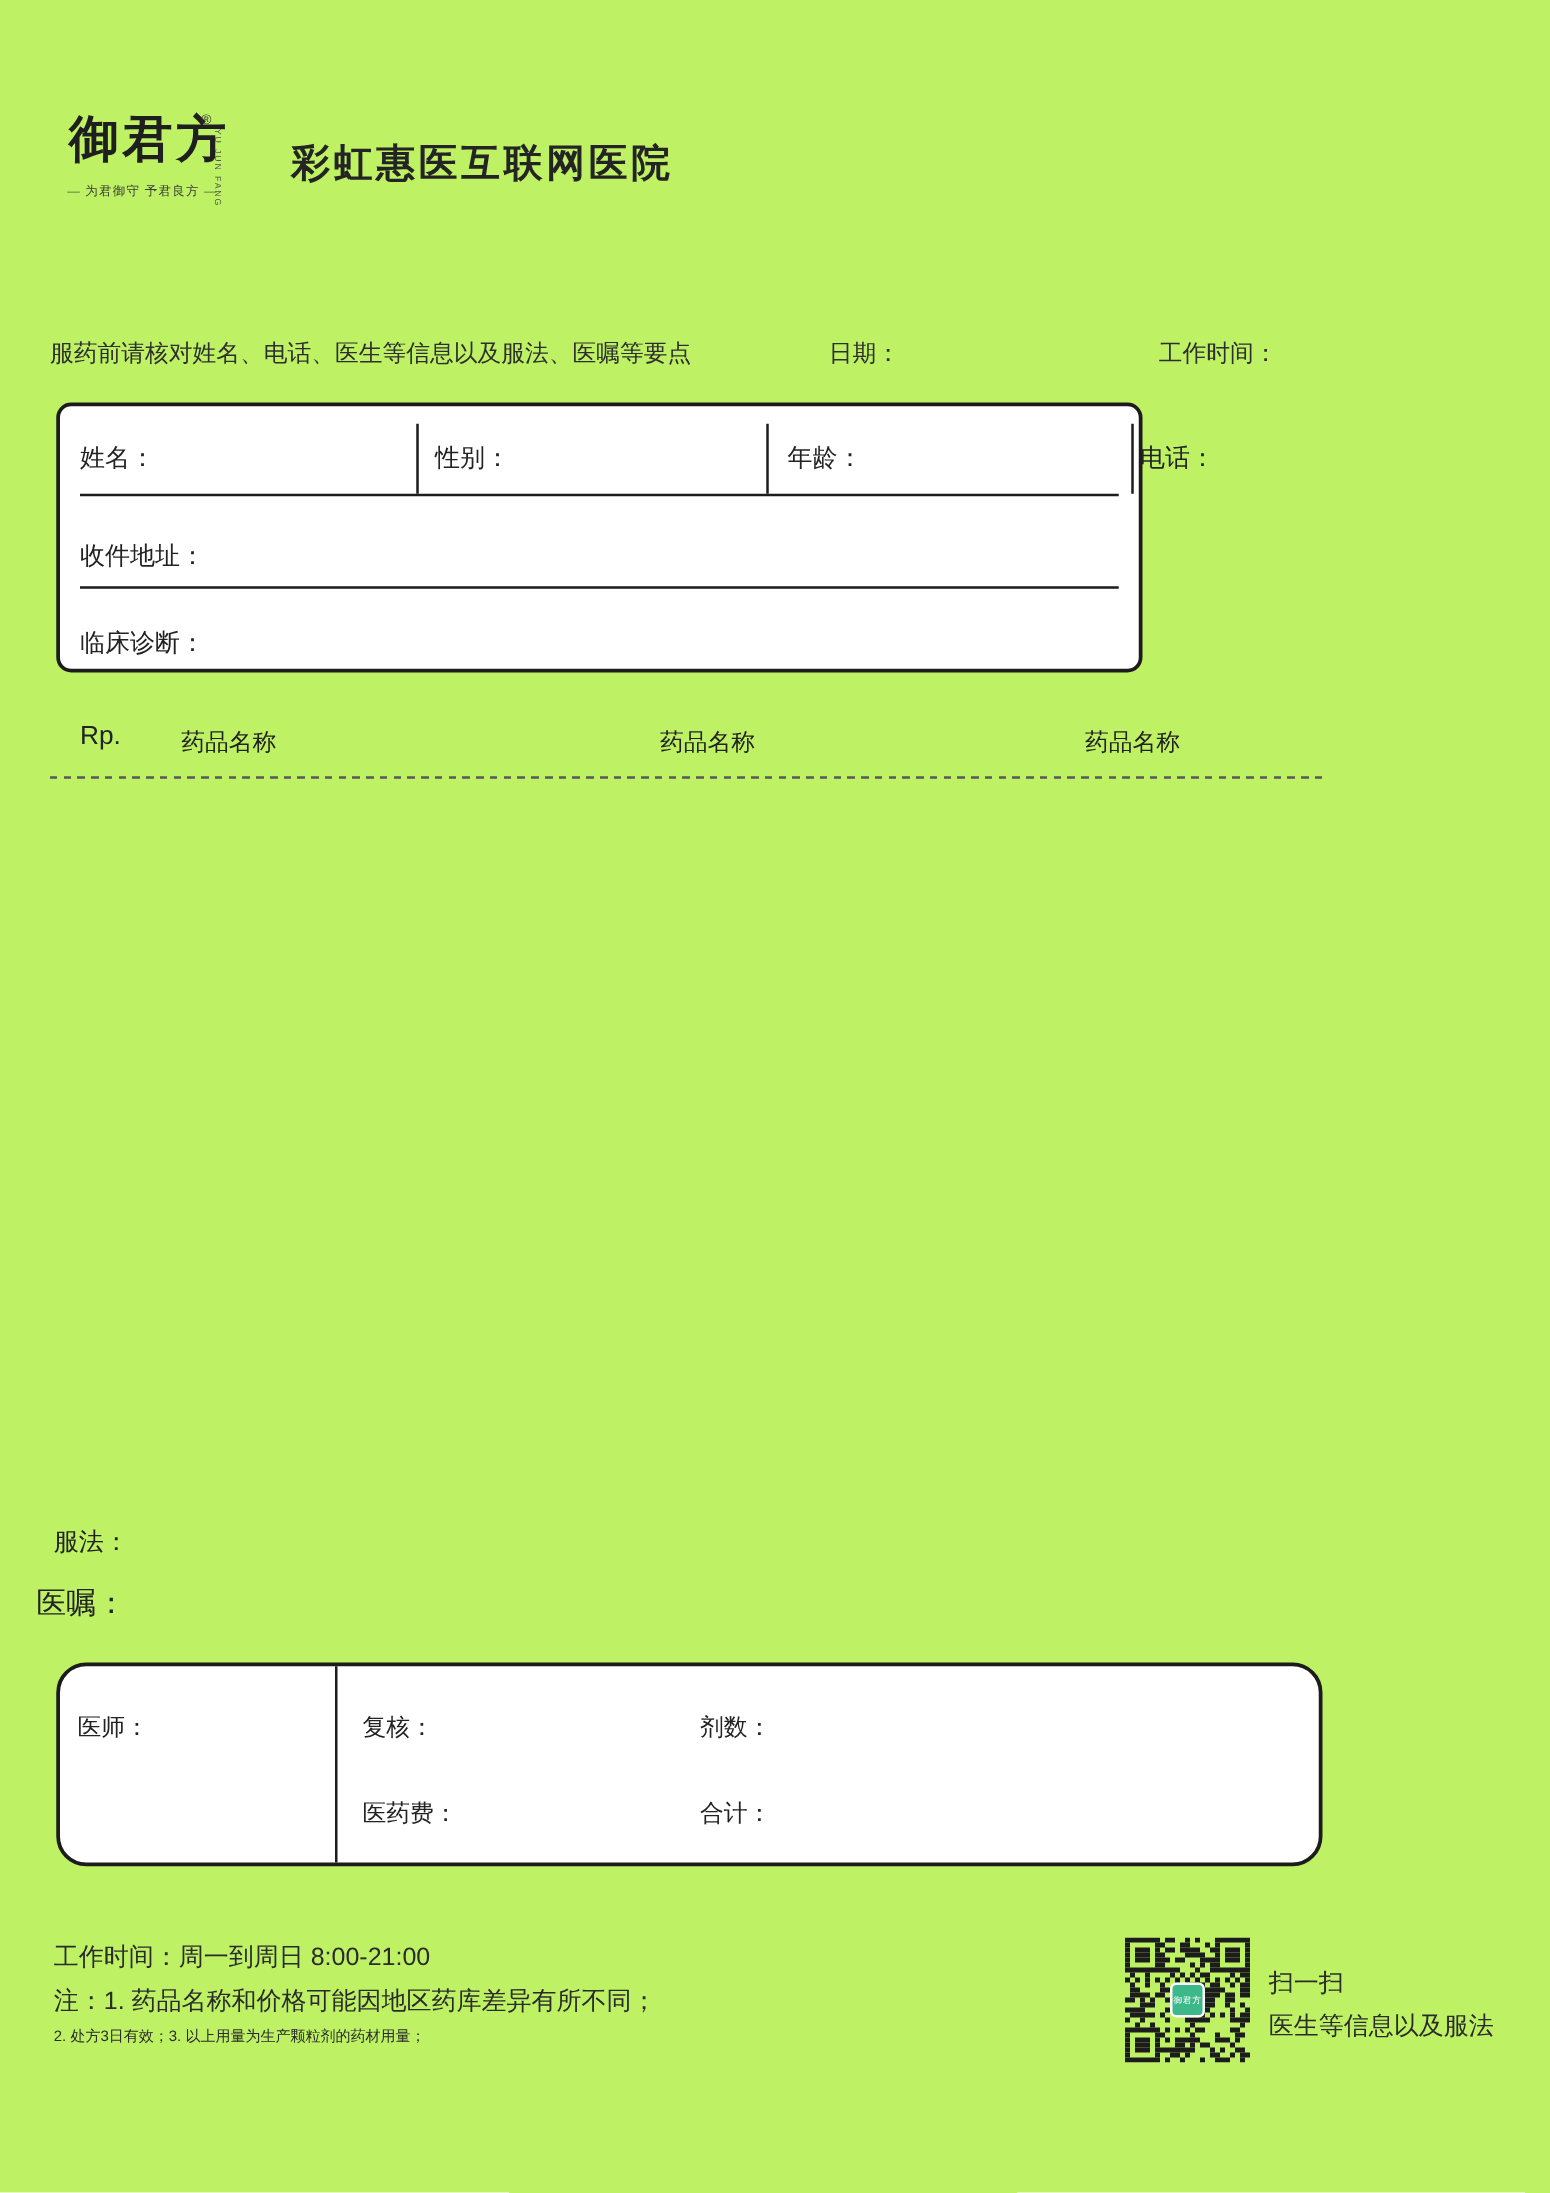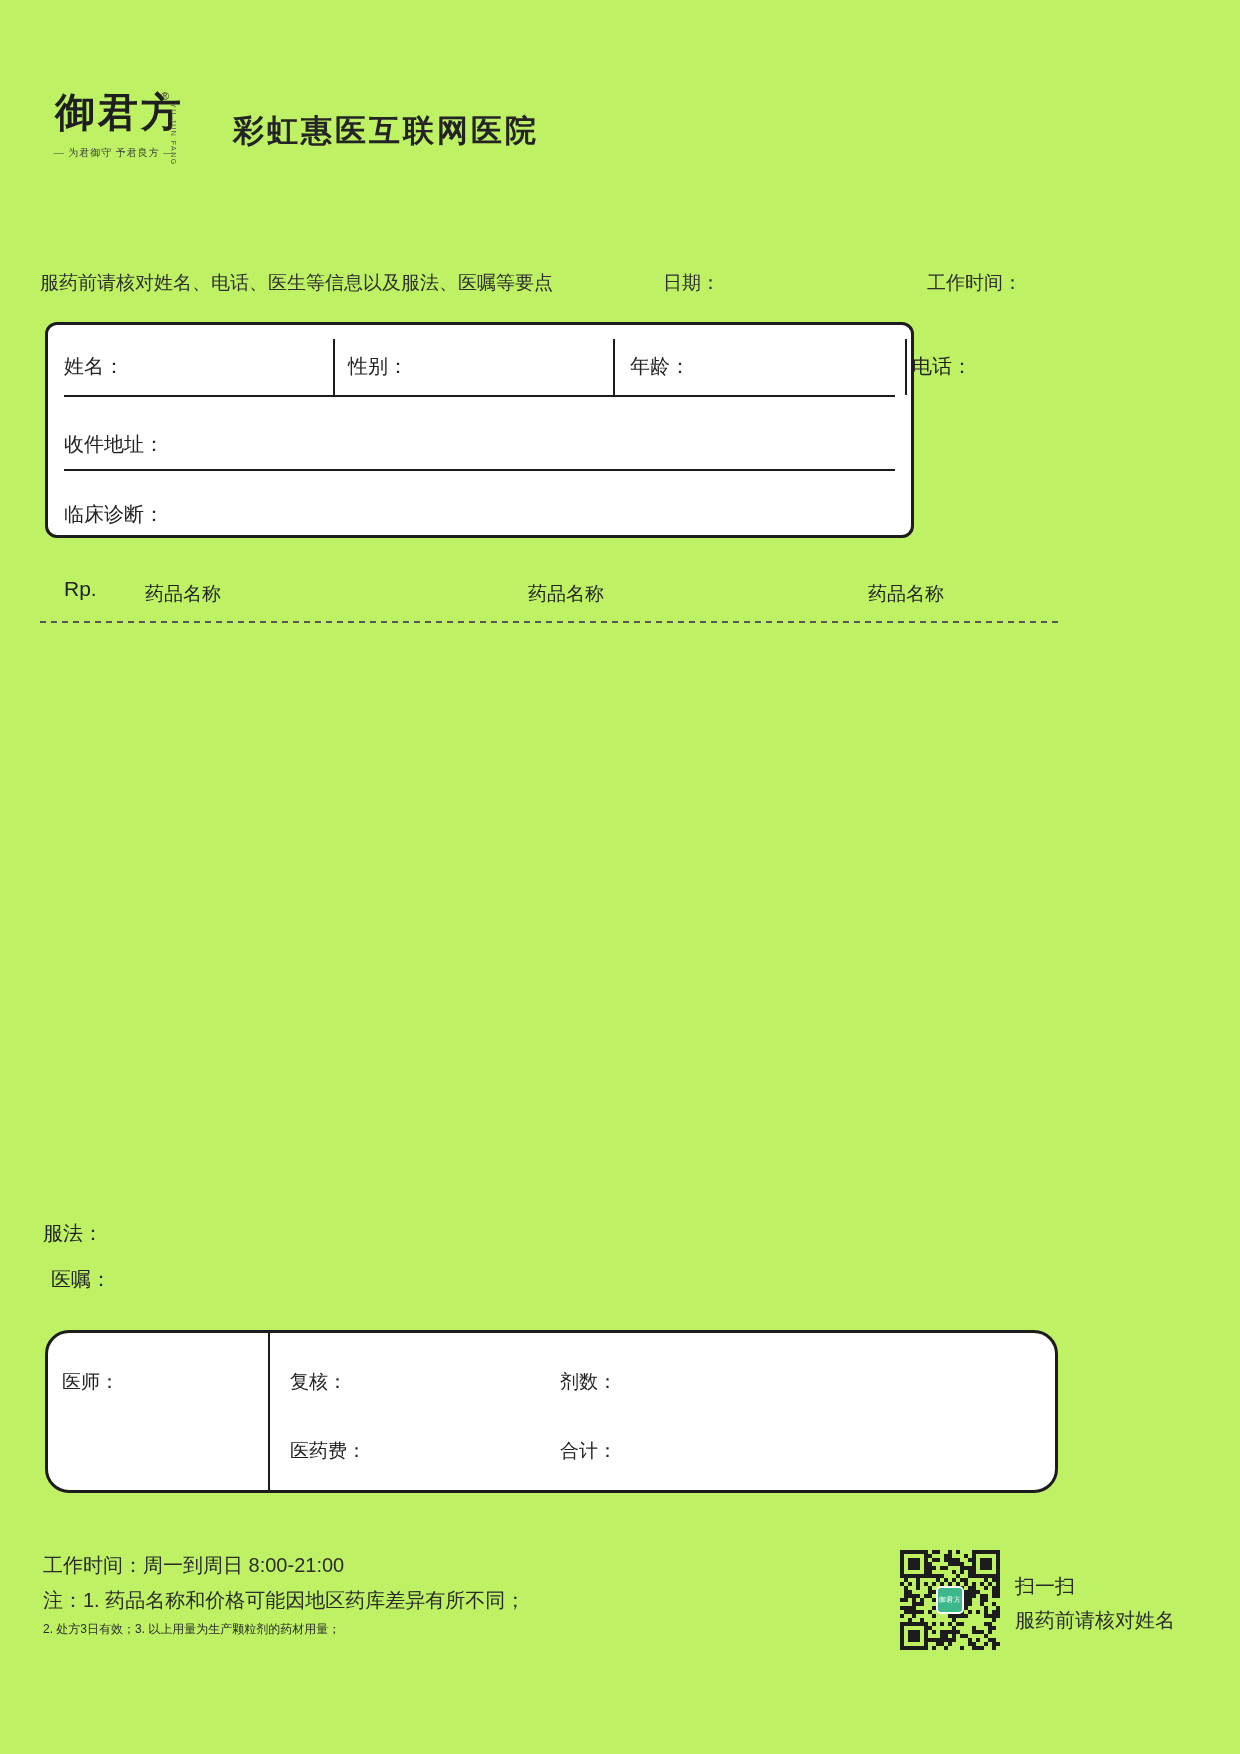--- a/index.html
+++ b/index.html
@@ -68,21 +68,21 @@
   .drug-col1 { left: 145px; top: 581px; font-size: 19px; color: #222; }
   .drug-col2 { left: 528px; top: 581px; font-size: 19px; color: #222; }
   .drug-col3 { left: 868px; top: 581px; font-size: 19px; color: #222; }
   .dashed-line {
     position: absolute; left: 40px; top: 621px; width: 1020px; height: 2px;
     background: repeating-linear-gradient(90deg, #585858 0 6px, transparent 6px 11px);
   }
 
   
   .usage-label  { left: 43px; top: 1220px; font-size: 20px; color: #222; }
-  .advice-label { left: 51px; top: 1266px; font-size: 20px; color: #222; }
+  .advice-label { left: 29px; top: 1266px; font-size: 24px; color: #222; }
 
   
   .sign-box {
     position: absolute; left: 45px; top: 1330px;
     width: 1013px; height: 163px;
     border: 3px solid #1c1c1c; border-radius: 24px;
     background: #fff;
   }
   .sign-box .label { position: absolute; font-size: 19px; color: #222; white-space: nowrap; }
   .sb-vd { position: absolute; left: 220px; top: 0; bottom: 0; width: 2px; background: #1c1c1c; }
@@ -473,15 +473,15 @@
         <rect x="44" y="96" width="4" height="4" fill="#1c1c1c"></rect>
         <rect x="60" y="96" width="4" height="4" fill="#1c1c1c"></rect>
         <rect x="72" y="96" width="4" height="4" fill="#1c1c1c"></rect>
         <rect x="76" y="96" width="4" height="4" fill="#1c1c1c"></rect>
         <rect x="80" y="96" width="4" height="4" fill="#1c1c1c"></rect>
         <rect x="92" y="96" width="4" height="4" fill="#1c1c1c"></rect>
       </svg>
     <div class="qr-center" style="background: rgb(60, 184, 138);">御君方</div>
   </div>
   <div class="abs scan1">扫一扫</div>
-  <div class="abs scan2">服药前请核对姓名</div>
+  <div class="abs scan2">医生等信息以及服法</div>
 
 </div>
 
 </body></html>

